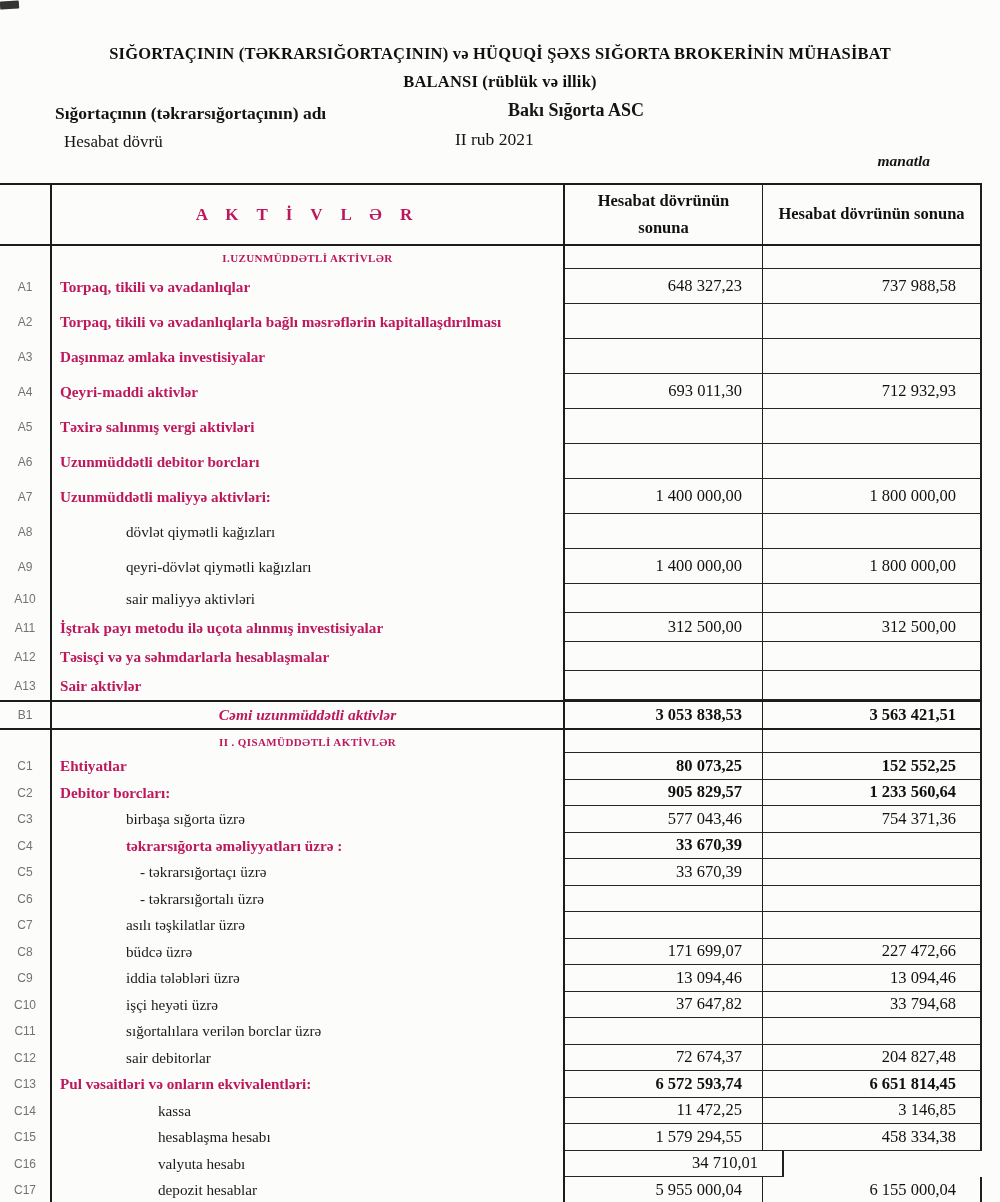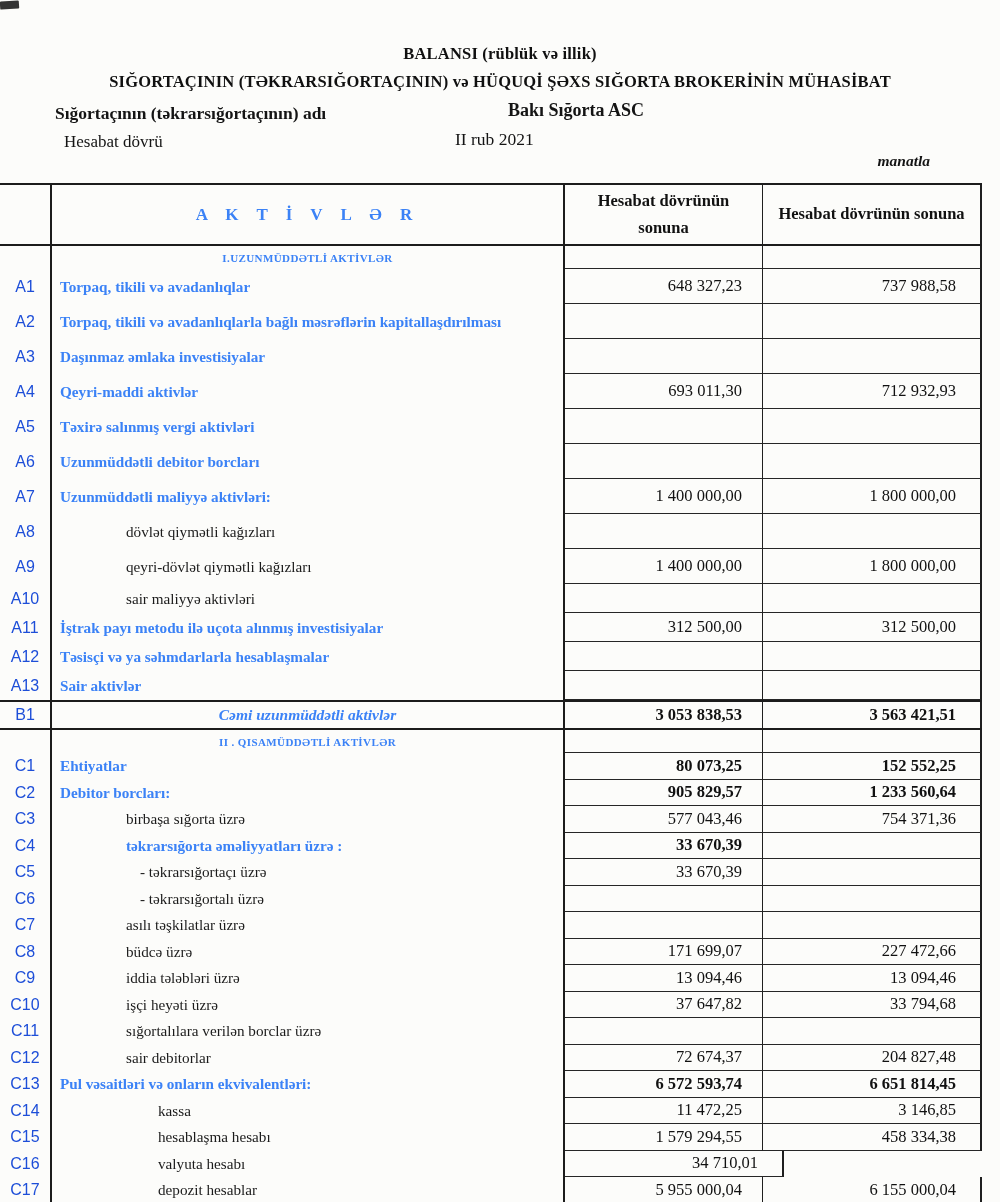--- a/index.html
+++ b/index.html
@@ -22,26 +22,26 @@
   .insurer-label{left:55px;top:103px;font-size:17.5px;font-weight:bold;}
   .insurer-value{left:508px;top:100px;font-size:18px;font-weight:bold;}
   .period-label{left:64px;top:132px;font-size:17px;}
   .period-value{left:455px;top:129px;font-size:17.5px;}
   .currency-note{right:70px;top:152px;font-size:15.5px;font-weight:bold;font-style:italic;}
 
   .balance-table{position:absolute;left:0;top:183px;width:982px;}
   .row{display:flex;align-items:stretch;}
   .cell-code{
     width:50px;flex:none;display:flex;align-items:center;justify-content:center;
-    font-family:"Liberation Sans",sans-serif;font-size:16px;color:#1d4ed8;
+    font-family:"Liberation Sans",sans-serif;font-size:12px;color:#737373;
   }
   .cell-label{
     width:515px;flex:none;box-sizing:border-box;display:flex;align-items:center;
     border-left:2px solid #1c1c1c;border-right:2px solid #1c1c1c;
-    padding-left:8px;font-size:15.2px;font-weight:bold;white-space:nowrap;color:#3b82f6;
+    padding-left:8px;font-size:15.2px;font-weight:bold;white-space:nowrap;color:#be185d;
   }
   .cell-val{
     flex:none;box-sizing:border-box;display:flex;align-items:center;justify-content:flex-end;
     border-right:1.8px solid #1f1f1f;border-bottom:1.6px solid #262626;
     font-size:16.5px;color:#111;
   }
   .v1{width:198px;padding-right:20px;}
   .v2{width:219px;padding-right:24px;border-right-width:2px;}
 
   
@@ -67,22 +67,22 @@
   .ind-2{padding-left:88px;}
   .ind-3{padding-left:106px;}
 </style>
 </head>
 <body>
 
 <div class="page">
   <div class="corner-mark"></div>
 
   <div class="doc-title">
+    <div>SIĞORTAÇININ (TƏKRARSIĞORTAÇININ) və HÜQUQİ ŞƏXS SIĞORTA BROKERİNİN MÜHASİBAT</div>
     <div>BALANSI (rüblük və illik)</div>
-    <div>SIĞORTAÇININ (TƏKRARSIĞORTAÇININ) və HÜQUQİ ŞƏXS SIĞORTA BROKERİNİN MÜHASİBAT</div>
   </div>
 
   <span class="meta-abs insurer-label">Sığortaçının (təkrarsığortaçının) adı</span>
   <span class="meta-abs insurer-value">Bakı Sığorta ASC</span>
   <span class="meta-abs period-label">Hesabat dövrü</span>
   <span class="meta-abs period-value">II rub 2021</span>
   <span class="meta-abs currency-note">manatla</span>
 
   <div class="balance-table">
     <div class="row thead">

